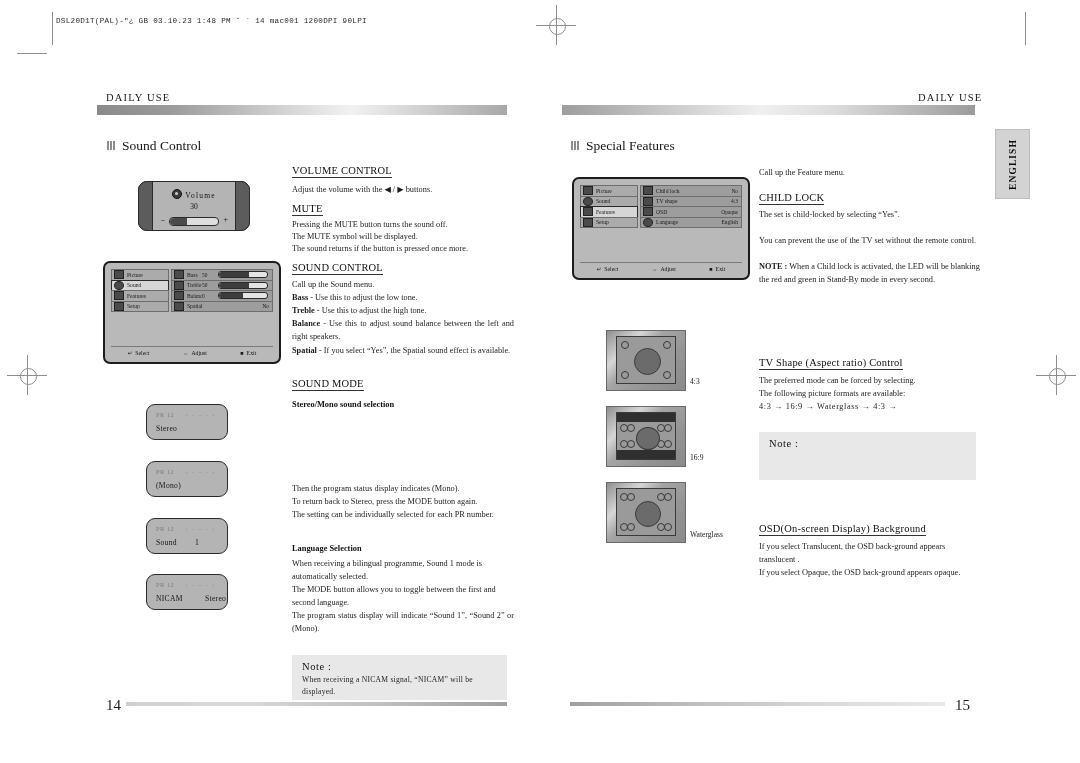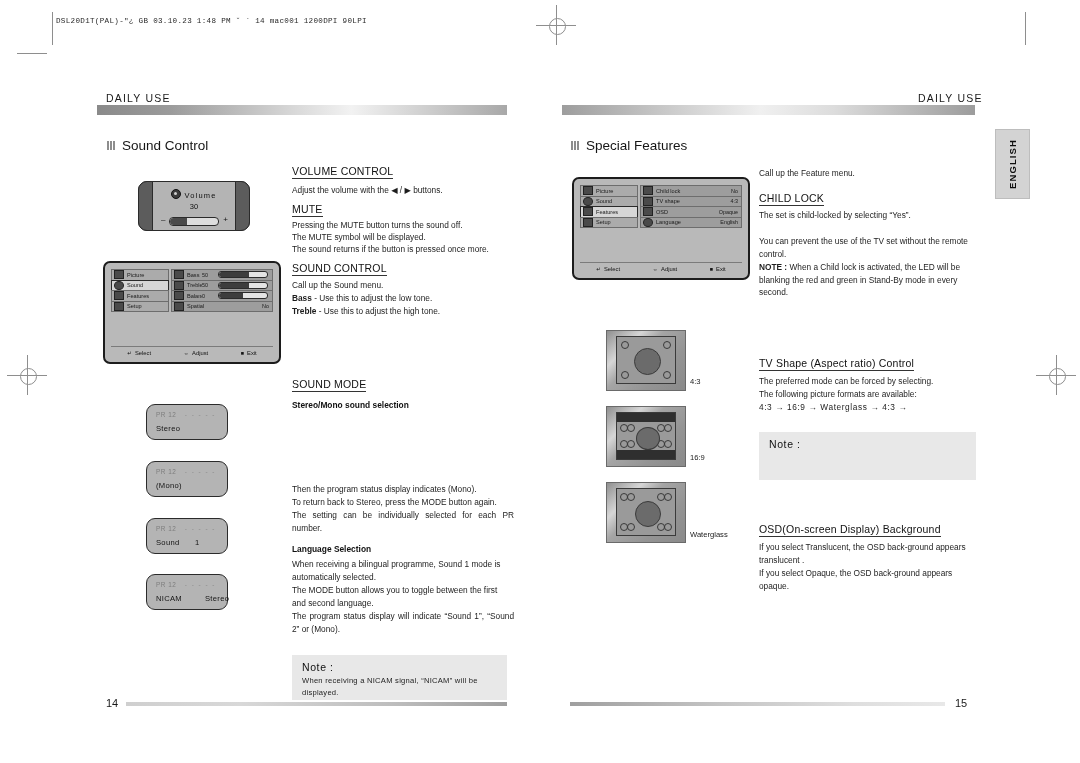--- a/index.html
+++ b/index.html
@@ -26,21 +26,21 @@
 
   
   .slugline {
     position: absolute;
     font-family: "Liberation Mono", monospace;
     font-size: 7.6px;
     letter-spacing: .3px;
     color: #2a2a2a;
     white-space: nowrap;
   }
-  .page { position: absolute; top: 0; height: 614px; }
+  .page { position: absolute; top: 0; height: 614px; font-family: Liberation Serif, serif; }
   .page-left { left: 0; width: 540px; }
   .page-right { left: 540px; width: 540px; }
 
   .daily-use {
     position: absolute;
     font-size: 10.5px;
     letter-spacing: 1.2px;
     color: #1a1a1a;
     white-space: nowrap;
   }
@@ -213,21 +213,21 @@
     border: 1px solid #bdbdbd;
     display: flex; align-items: center; justify-content: center;
   }
   .eng-tab span {
     font-size: 9.5px; font-weight: bold; letter-spacing: 1.1px; color: #0e0e0e;
     writing-mode: vertical-rl;
     transform: rotate(180deg);
   }
 
   
-  .folio { position: absolute; font-size: 11px; color: #1a1a1a; }
+  .folio { position: absolute; font-size: 15px; color: #1a1a1a; }
   .foot-rule { position: absolute; height: 4px; }
   .rule-l { background: linear-gradient(to right, #cfcfcf 0%, #d8d8d8 30%, #bdbdbd 70%, #9f9f9f 100%); }
   .rule-r { background: linear-gradient(to right, #9f9f9f 0%, #c4c4c4 40%, #dedede 75%, #e8e8e8 100%); }
 </style>
 </head>
 <body>
 
 <div class="reg-mark" style="left:7px; top:355px;">
   <div class="h"></div>
     <div class="v"></div>
@@ -372,20 +372,26 @@
 
   <div class="h3" style="left:292px; top:262px;">SOUND CONTROL</div>
   <div class="p" style="left:292px; top:279px; width:222px;">Call up the Sound menu.</div>
 
   <div class="p just" style="left:292px; top:292px; width:222px;">
     <span class="b">Bass</span><span> - Use this to adjust the low tone.</span>
   </div>
   <div class="p just" style="left:292px; top:305px; width:222px;">
     <span class="b">Treble</span><span> - Use this to adjust the high tone.</span>
   </div>
+  <div class="p just" style="left:292px; top:318px; width:222px; text-indent:0;">
+    <span class="b">Balance</span><span> - Use this to adjust sound balance between the left and right speakers.</span>
+  </div>
+  <div class="p just" style="left:292px; top:345px; width:222px;">
+    <span class="b">Spatial</span><span> - If you select “Yes”, the Spatial sound effect is available.</span>
+  </div>
 
   <div class="h3" style="left:292px; top:378px;">SOUND MODE</div>
   <div class="sub" style="left:292px; top:400px;">Stereo/Mono sound selection</div>
   <div class="p" style="left:292px; top:483px; width:228px;">Then the program status display indicates (Mono).</div>
   <div class="p" style="left:292px; top:496px; width:228px;">To return back to Stereo, press the MODE button again.</div>
   <div class="p just" style="left:292px; top:509px; width:222px;">The setting can be individually selected for each PR number.</div>
 
   <div class="sub" style="left:292px; top:544px;">Language Selection</div>
   <div class="p" style="left:292px; top:558px; width:218px;">When receiving a bilingual programme, Sound 1 mode is automatically selected.</div>
   <div class="p" style="left:292px; top:584px; width:218px;">The MODE button allows you to toggle between the first and second language.</div>

